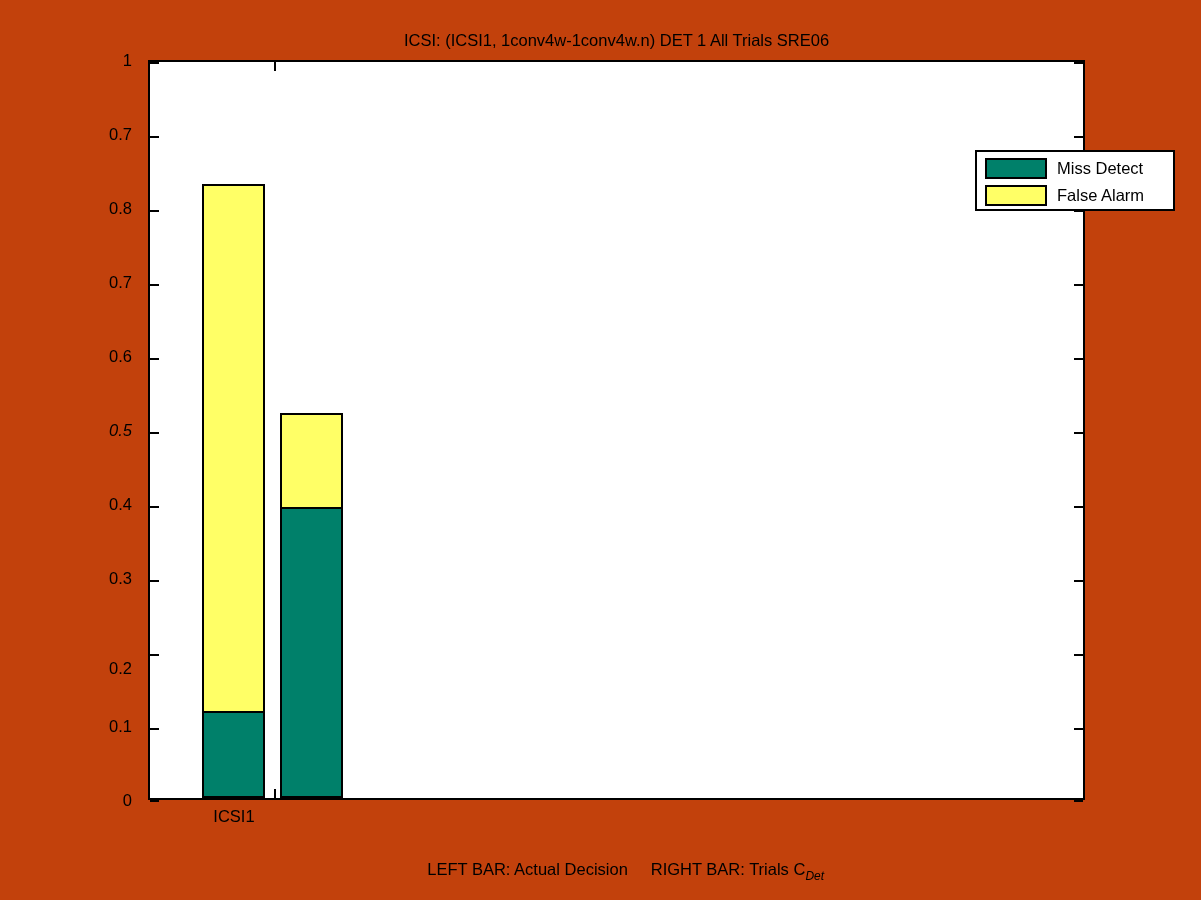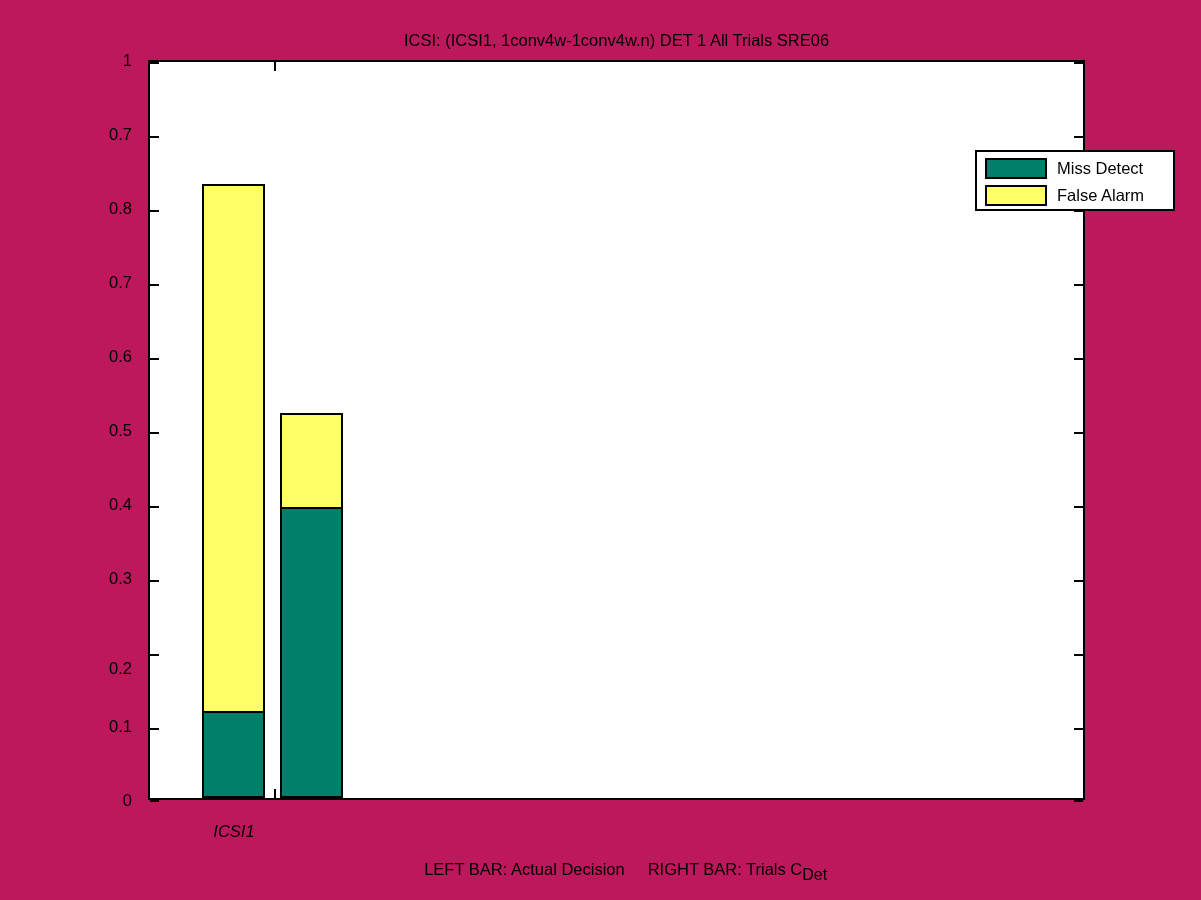--- a/index.html
+++ b/index.html
@@ -15,21 +15,21 @@
     overflow: hidden;
     position: relative;
   }
 
   #figure {
     position: absolute;
     left: 0;
     top: 0;
     width: 1201px;
     height: 900px;
-    background: #be185d;
+    background: #c2410c;
   }
 
   
   #chart-title {
     position: absolute;
     left: 148px;
     top: 30px;
     width: 937px;
     text-align: center;
     font-size: 16.5px;
@@ -123,24 +123,25 @@
     position: absolute;
     left: 148px;
     top: 836px;
     width: 937px;
     text-align: center;
     font-size: 16.5px;
     line-height: 22px;
     white-space: pre;
   }
   #x-axis-caption sub {
-    font-size: 16px;
+    font-size: 12px;
     vertical-align: baseline;
     position: relative;
     top: 5px;
+    font-style: italic;
   }
 
   
   .bar-segment {
     position: absolute;
     box-sizing: border-box;
     border: 2px solid #000000;
   }
 
   
@@ -184,21 +185,21 @@
 <div id="figure">
 
   <div id="chart-title">ICSI: (ICSI1, 1conv4w-1conv4w.n) DET 1 All Trials SRE06</div>
 
   <div id="y-axis-labels">
     <div class="y-tick-label" style="top:52px;">1</div>
     <div class="y-tick-label" style="top:126px;">0.7</div>
     <div class="y-tick-label" style="top:200px;">0.8</div>
     <div class="y-tick-label" style="top:274px;margin-left:9px;">0.7</div>
     <div class="y-tick-label" style="top:348px;">0.6</div>
-    <div class="y-tick-label" style="top:422px;">0.5</div>
+    <div class="y-tick-label" style="top:422px;font-style:italic;">0.5</div>
     <div class="y-tick-label" style="top:496px;">0.4</div>
     <div class="y-tick-label" style="top:570px;">0.3</div>
     <div class="y-tick-label" style="top:660px;text-align:right;">0.2</div>
     <div class="y-tick-label" style="top:718px;padding-left:26px;">0.1</div>
     <div class="y-tick-label" style="top:792px;">0</div>
   </div>
 
   <div id="plot-area">
 
     <div class="y-tick-mark" style="top:0px;"></div>
@@ -241,20 +242,20 @@
       </div>
       <div class="legend-entry" style="top:31px;">
         <span class="legend-swatch" style="background:#FFFF66;"></span>
         <span class="legend-label">False Alarm</span>
       </div>
     </div>
 
   </div>
 
   <div id="x-axis-labels">
-    <div class="x-tick-label" style="left:86px; top:15px;font-style:italic;">ICSI1</div>
+    <div class="x-tick-label" style="left:86px; top:0px;">ICSI1</div>
   </div>
 
   <div id="x-axis-caption">
     <span>LEFT BAR: Actual Decision</span><span>&nbsp;&nbsp;&nbsp;&nbsp;&nbsp;</span><span>RIGHT BAR: Trials C</span><sub>Det</sub>
   </div>
 
 </div>
 
 </body></html>

